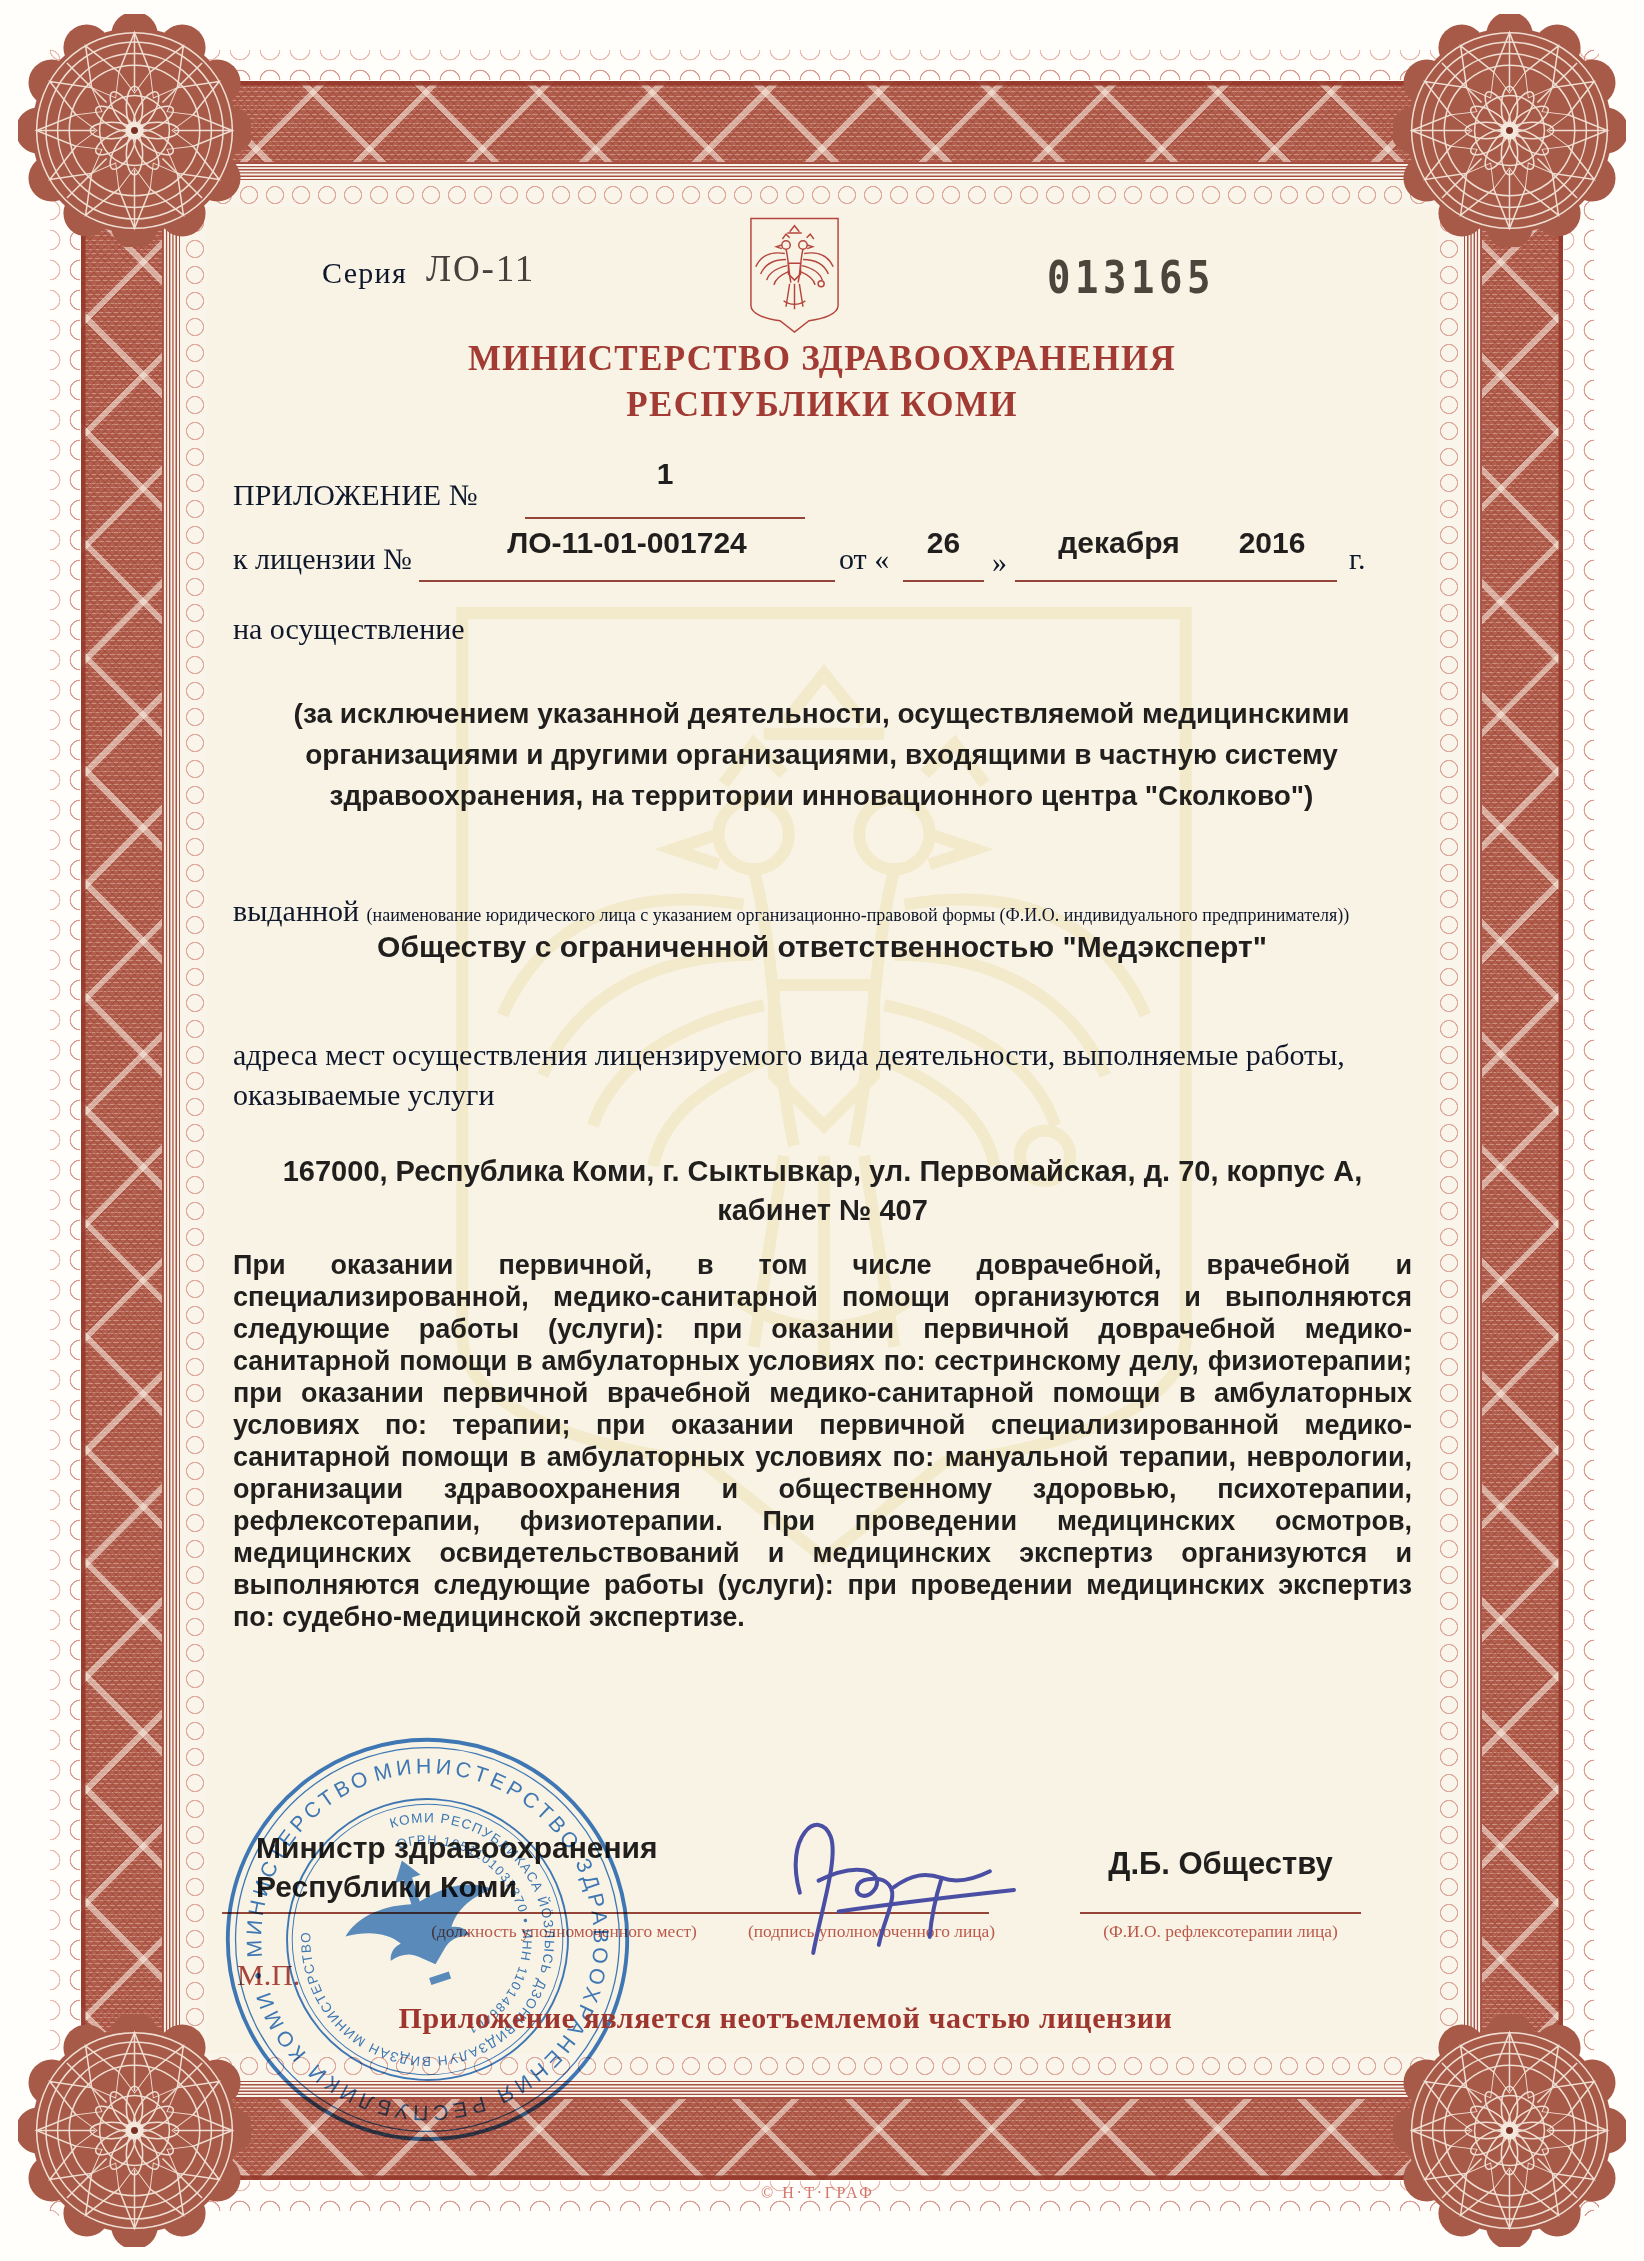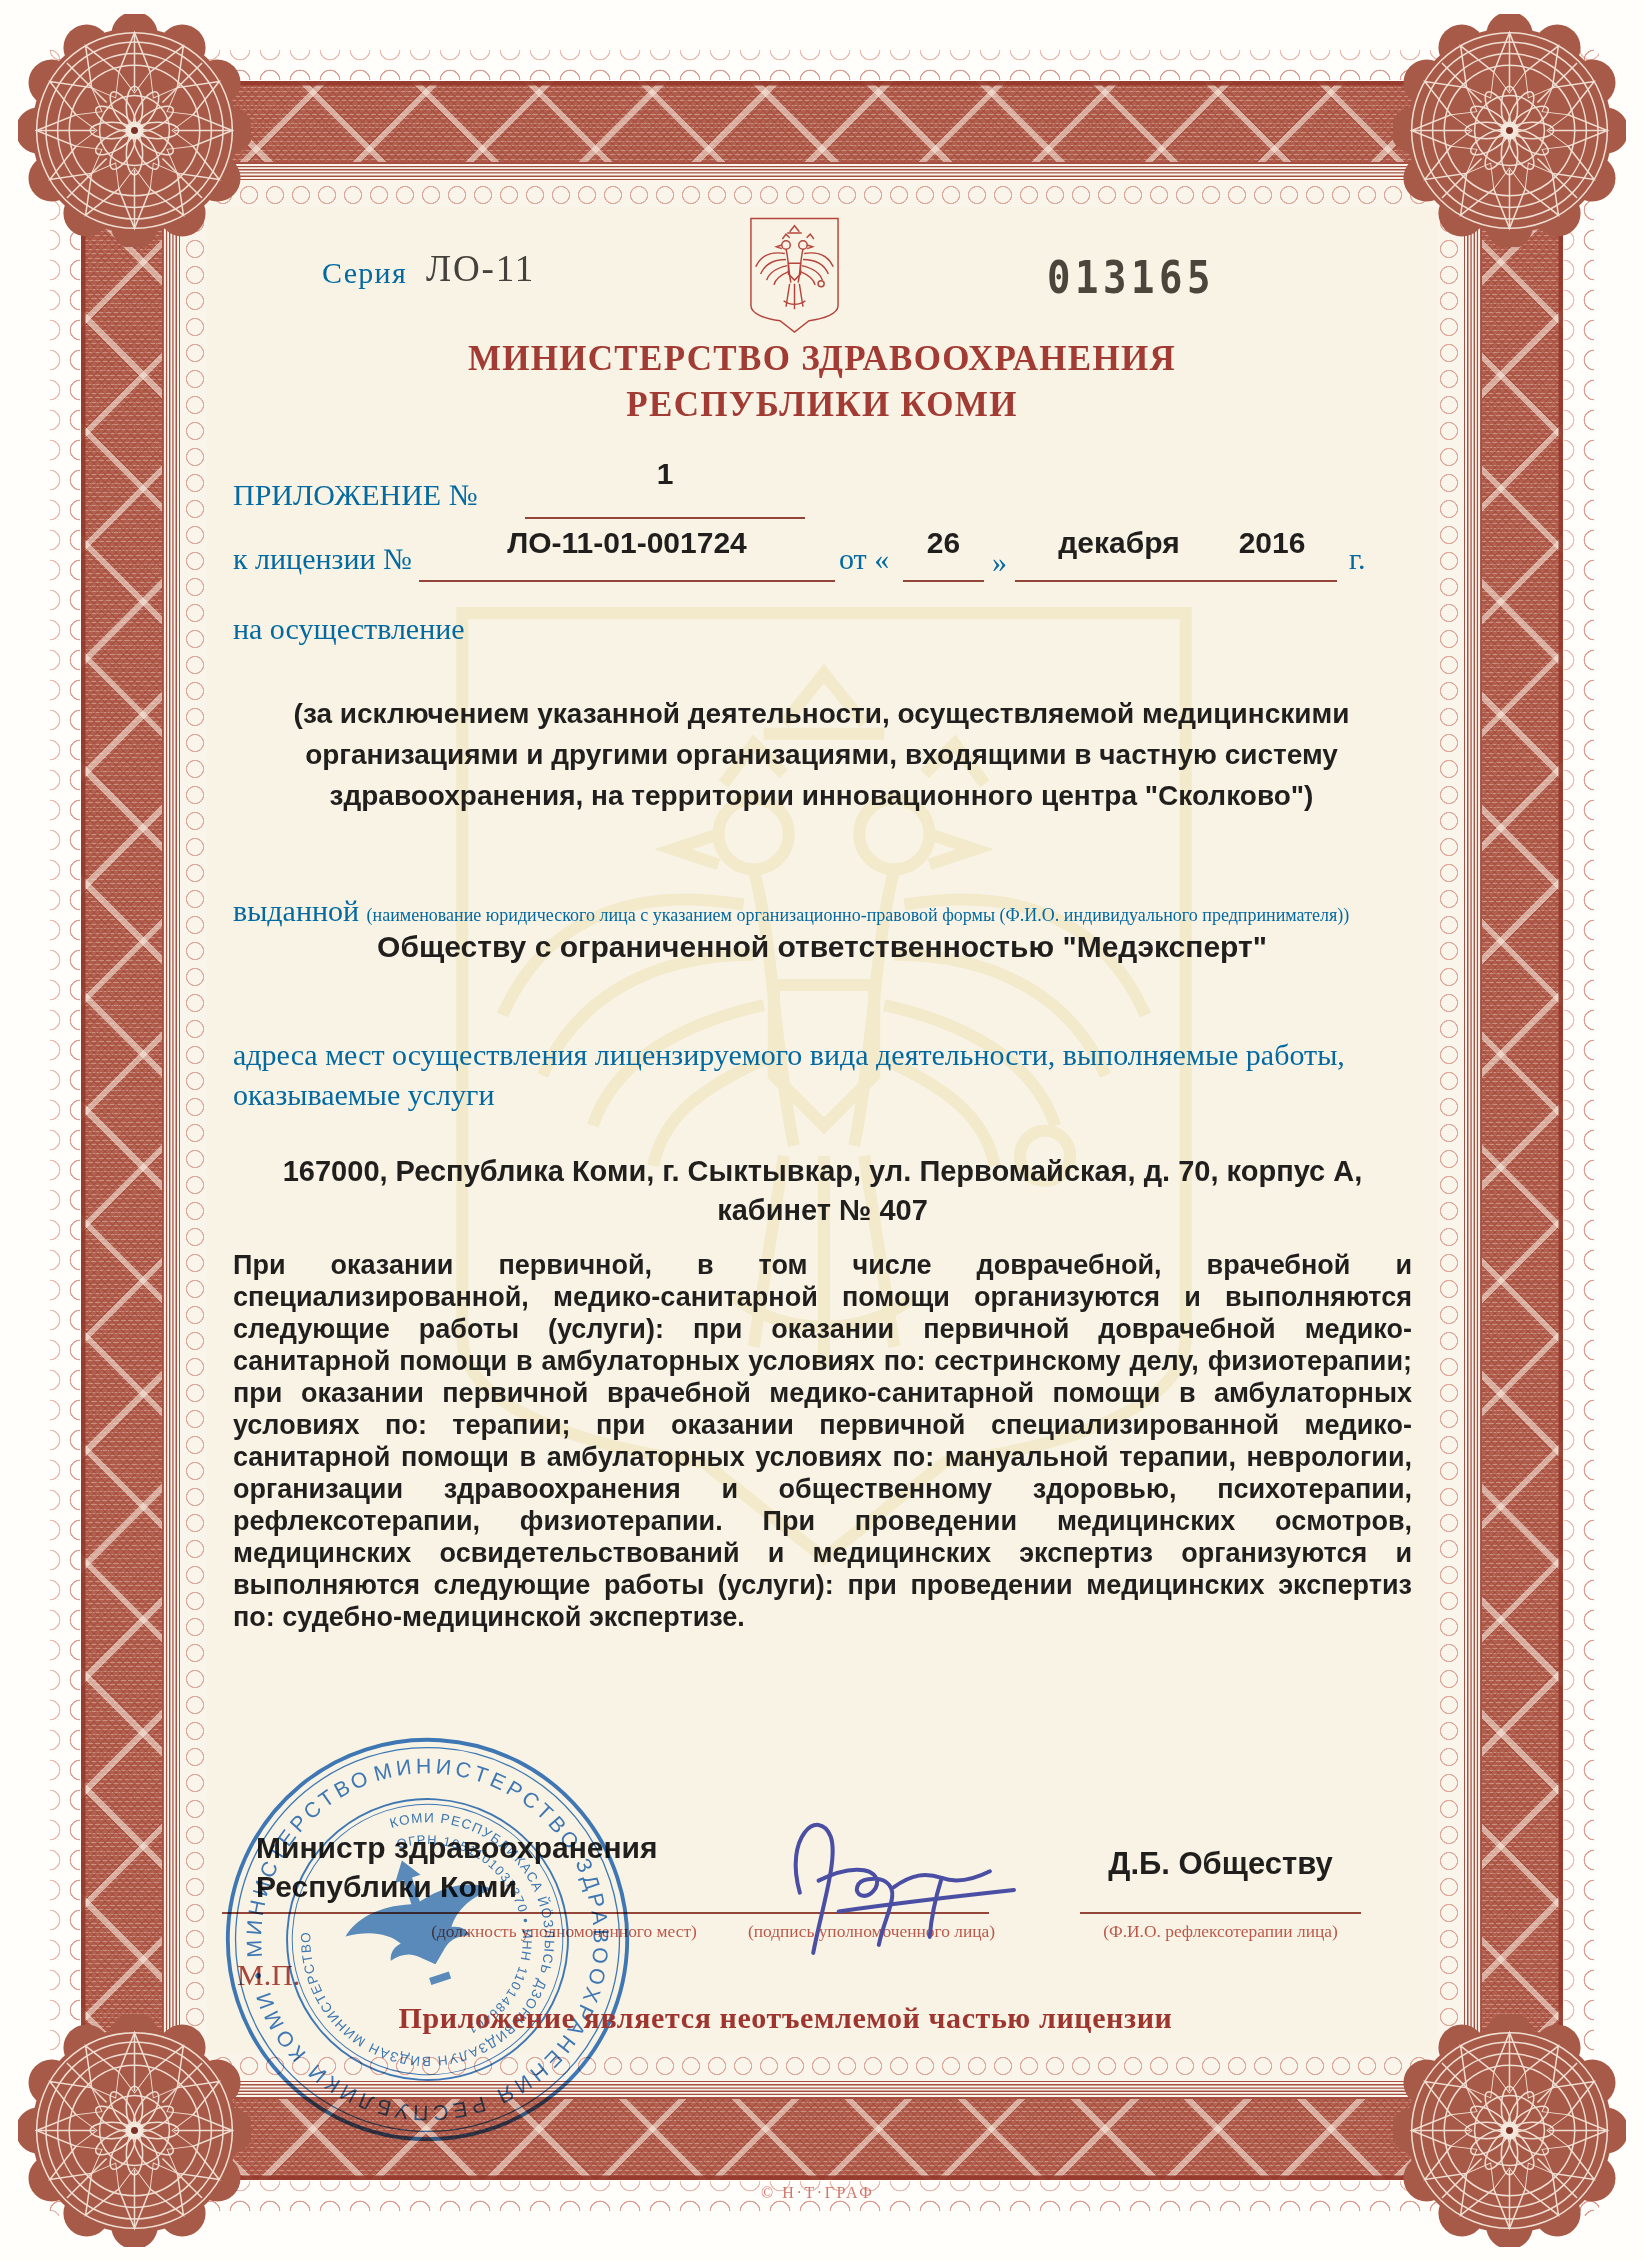--- a/index.html
+++ b/index.html
@@ -44,21 +44,21 @@
   .content-bg{position:absolute;inset:207px;background:#f8f3e5;}
 
   .rosette{position:absolute;width:233px;height:233px;}
   .rosette.tl{left:18px;top:14px;}
   .rosette.tr{right:18px;top:14px;transform:scaleX(-1);}
   .rosette.bl{left:18px;bottom:14px;transform:scaleY(-1);}
   .rosette.br{right:18px;bottom:14px;transform:scale(-1,-1);}
 
   
   .abs{position:absolute;}
-  .red-serif{color:#0369a1;font-family:"Liberation Serif", serif;}
+  .red-serif{color:#0f172a;font-family:"Liberation Serif", serif;}
   .blk{color:#201f1d;font-family:"Liberation Sans", sans-serif;font-weight:bold;}
   .center{text-align:center;}
   .uline{position:absolute;height:1.9px;background:#94453a;}
   .cap{font-size:17.4px;color:#bb584a;text-align:center;}
 
   .serial-label{left:322px;top:256px;font-size:30px;letter-spacing:1.3px;}
   .serial-value{left:426px;top:247px;font-size:37px;color:#45413c;font-family:"Liberation Serif", serif;letter-spacing:1.9px;}
   .form-number{left:1047px;top:253px;font-size:39px;color:#4c453c;font-family:"DejaVu Sans Mono", monospace;
                font-weight:bold;letter-spacing:4.5px;transform:scaleY(1.12);transform-origin:top left;}
   .arms{left:746px;top:216px;width:97px;height:121px;color:#b5453c;}

